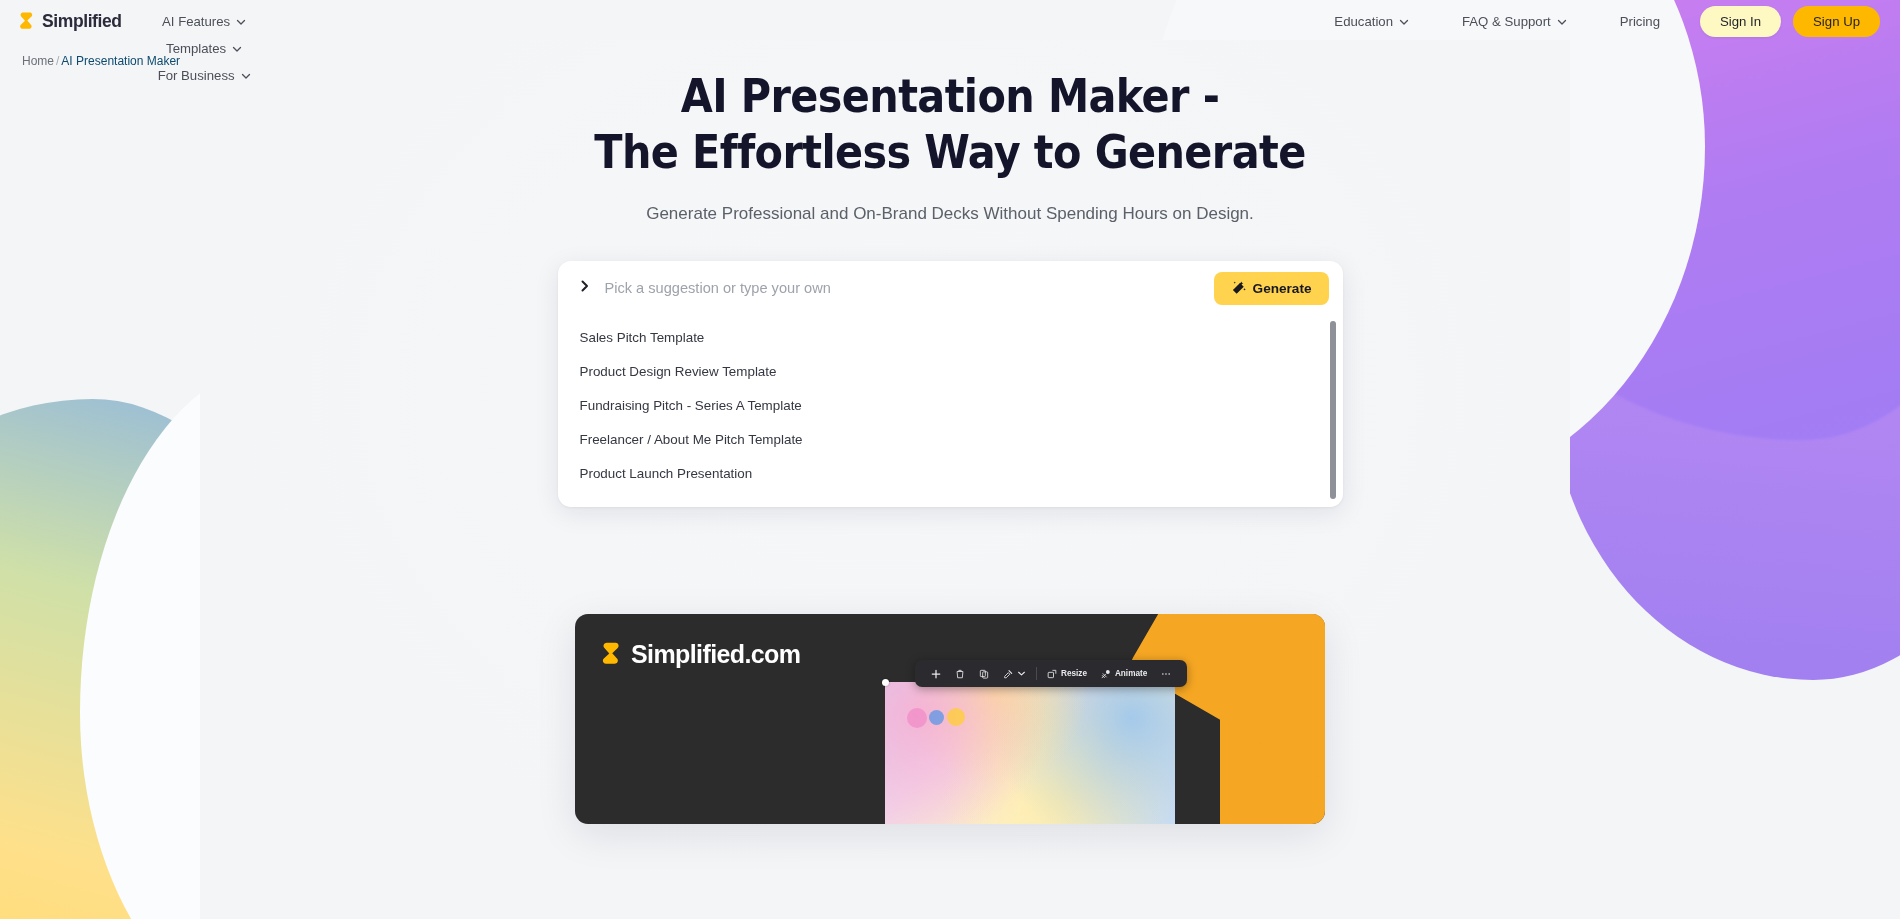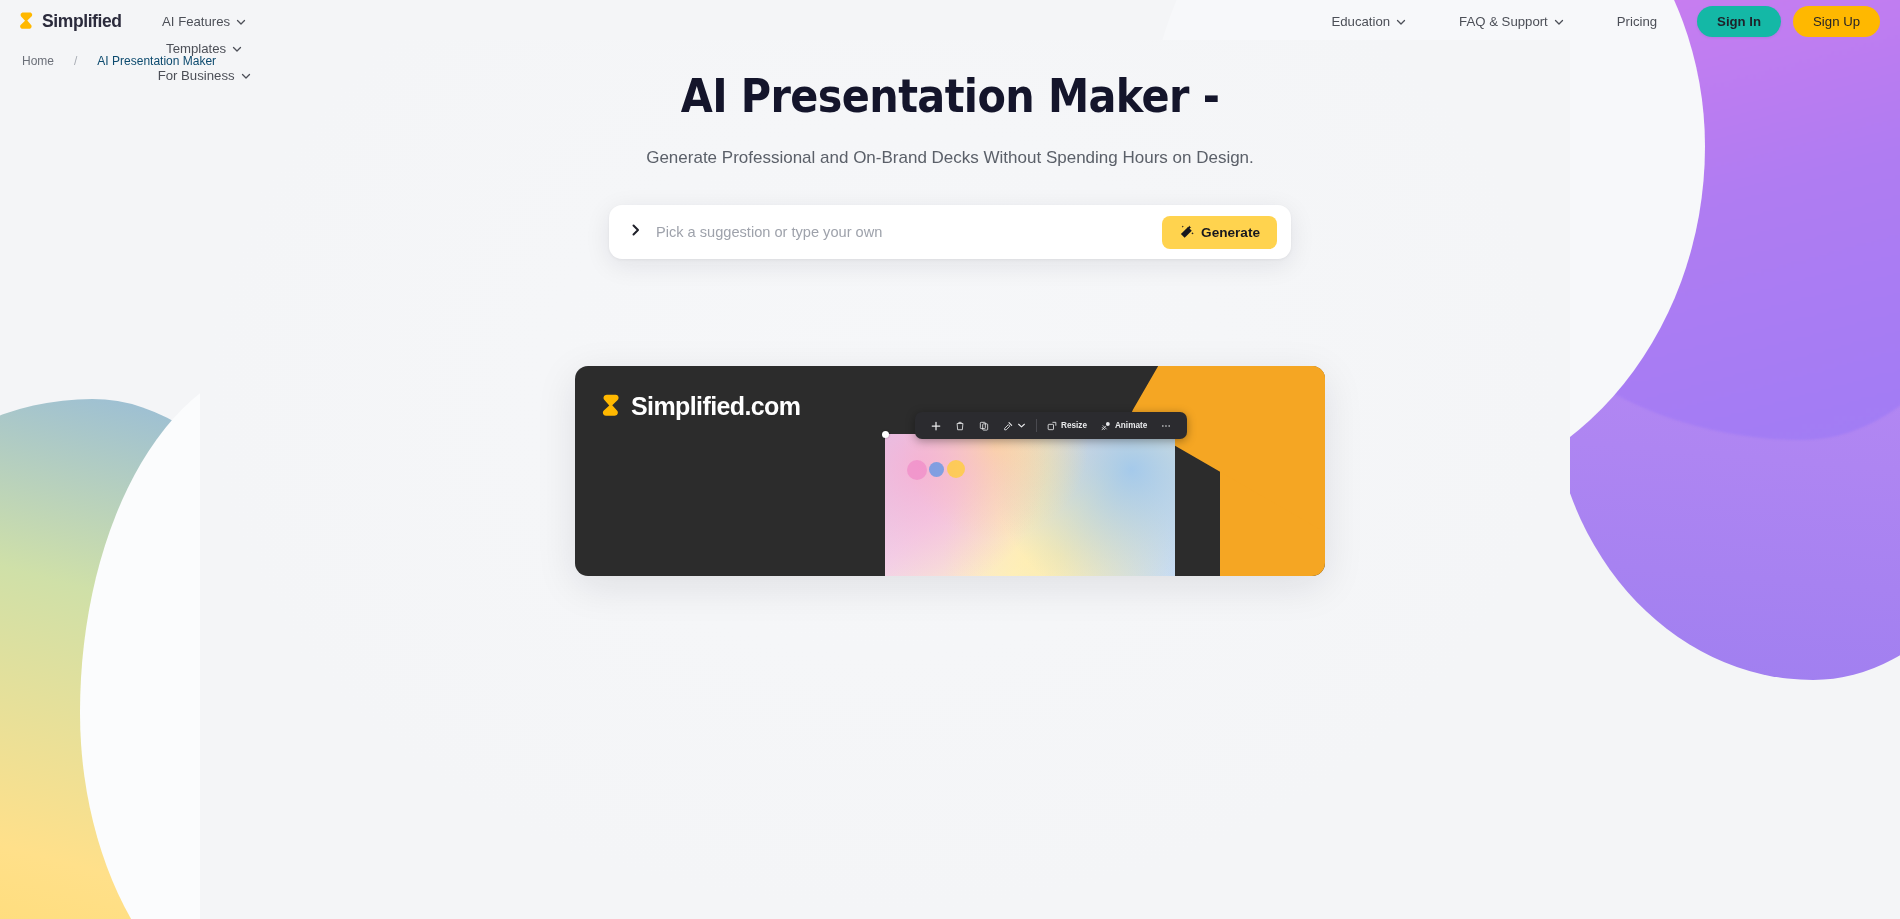--- a/index.html
+++ b/index.html
@@ -80,40 +80,40 @@
     font-size: 13.2px; color: #4c4f57;
     padding: 6px 0; margin-right: 54px;
     cursor: pointer; white-space: nowrap;
   }
   .nav-right .nav-item { margin-right: 0; margin-left: 54px; }
   .chev { width: 9px; height: 9px; display: inline-block; }
   .chev svg { display: block; }
 
   .btn-signin {
     margin-left: 40px;
-    background: #14b8a6; color: #1f2029;
-    font-size: 13.2px; font-weight: 700;
+    background: #fef9c3; color: #1f2029;
+    font-size: 13.2px; font-weight: 400;
     padding: 8px 20px; border-radius: 999px; border: none;
     cursor: pointer; font-family: inherit;
     box-shadow: 0 1px 3px rgba(0,0,0,0.07);
   }
   .btn-signup {
     margin-left: 12px; margin-right: 2px;
     background: #ffb800; color: #1f2029;
     font-size: 13.2px; font-weight: 400;
     padding: 8px 20px; border-radius: 999px; border: none;
     cursor: pointer; font-family: inherit;
   }
 
   
   .breadcrumb {
     position: relative; z-index: 5;
     padding: 11px 0 0 22px;
     font-size: 12px; color: #6b6f78;
-    display: flex; align-items: center; gap: 20px;
+    display: flex; align-items: center; gap: 2px;
   }
   .breadcrumb .crumb-link { color: #6b6f78; cursor: pointer; }
   .breadcrumb .crumb-sep { color: #a9adb5; }
   .breadcrumb .crumb-current { color: #0c4a6e; }
 
   
   .hero { position: relative; z-index: 5; text-align: center; }
   .hero h1 {
     font-family: "DejaVu Sans Condensed", "Liberation Sans Narrow", "Liberation Sans", sans-serif;
     font-size: 46px; font-weight: 700;
@@ -122,21 +122,21 @@
   }
   .hero h1 .ln { display: block; }
   .hero .sub {
     margin-top: 24px;
     font-size: 17px; color: #5b6069; font-weight: 400;
   }
 
   
   .search-wrap {
     position: relative; z-index: 6;
-    width: 682px; margin: 37px auto 0;
+    width: 785px; margin: 37px auto 0;
   }
   .search-panel {
     background: #ffffff;
     border-radius: 13px;
     box-shadow: 0 6px 26px rgba(20,22,40,0.09), 0 1px 3px rgba(20,22,40,0.05);
     overflow: hidden;
   }
   .search-bar {
     display: flex; align-items: center;
     height: 54px; padding: 0 8px 0 20px;
@@ -331,20 +331,21 @@
 
   <div class="breadcrumb">
     <span class="crumb-link">Home</span>
     <span class="crumb-sep">/</span>
     <span class="crumb-current">AI Presentation Maker</span>
   </div>
 
   <div class="hero">
     <h1>
       <span class="ln">AI Presentation Maker -</span>
+      <span class="ln">The Effortless Way to Generate</span>
     </h1>
     <div class="sub">Generate Professional and On-Brand Decks Without Spending Hours on Design.</div>
   </div>
 
   <div class="search-wrap">
     <div class="search-panel">
 
       <div class="search-bar">
         <span>
           <svg class="search-chevron" viewBox="0 0 14 14">
@@ -358,20 +359,28 @@
               <path d="M9.6 2.1 L13.6 6.1 L6.0 13.7 L2.0 9.7 Z" fill="#17181f"></path>
               <path d="M11.0 0.4 L11.6 1.9 L13.1 2.5 L11.6 3.1 L11.0 4.6 L10.4 3.1 L8.9 2.5 L10.4 1.9 Z" fill="#17181f"></path>
               <path d="M14.4 7.4 L14.8 8.4 L15.8 8.8 L14.8 9.2 L14.4 10.2 L14.0 9.2 L13.0 8.8 L14.0 8.4 Z" fill="#17181f"></path>
               <path d="M4.0 0.6 L4.3 1.4 L5.1 1.7 L4.3 2.0 L4.0 2.8 L3.7 2.0 L2.9 1.7 L3.7 1.4 Z" fill="#17181f"></path>
             </svg>
           </span>
           <span>Generate</span>
         </button>
       </div>
 
+      <div class="suggestions">
+        <div class="suggestion">Sales Pitch Template</div>
+        <div class="suggestion">Product Design Review Template</div>
+        <div class="suggestion">Fundraising Pitch - Series A Template</div>
+        <div class="suggestion">Freelancer / About Me Pitch Template</div>
+        <div class="suggestion">Product Launch Presentation</div>
+        <div class="sugg-scrollbar"></div>
+      </div>
 
     </div>
   </div>
 
   <div class="video-card">
     <div class="vc-orange2"></div>
     <div class="vc-orange"></div>
 
     <div class="vc-logo">
       <span>

